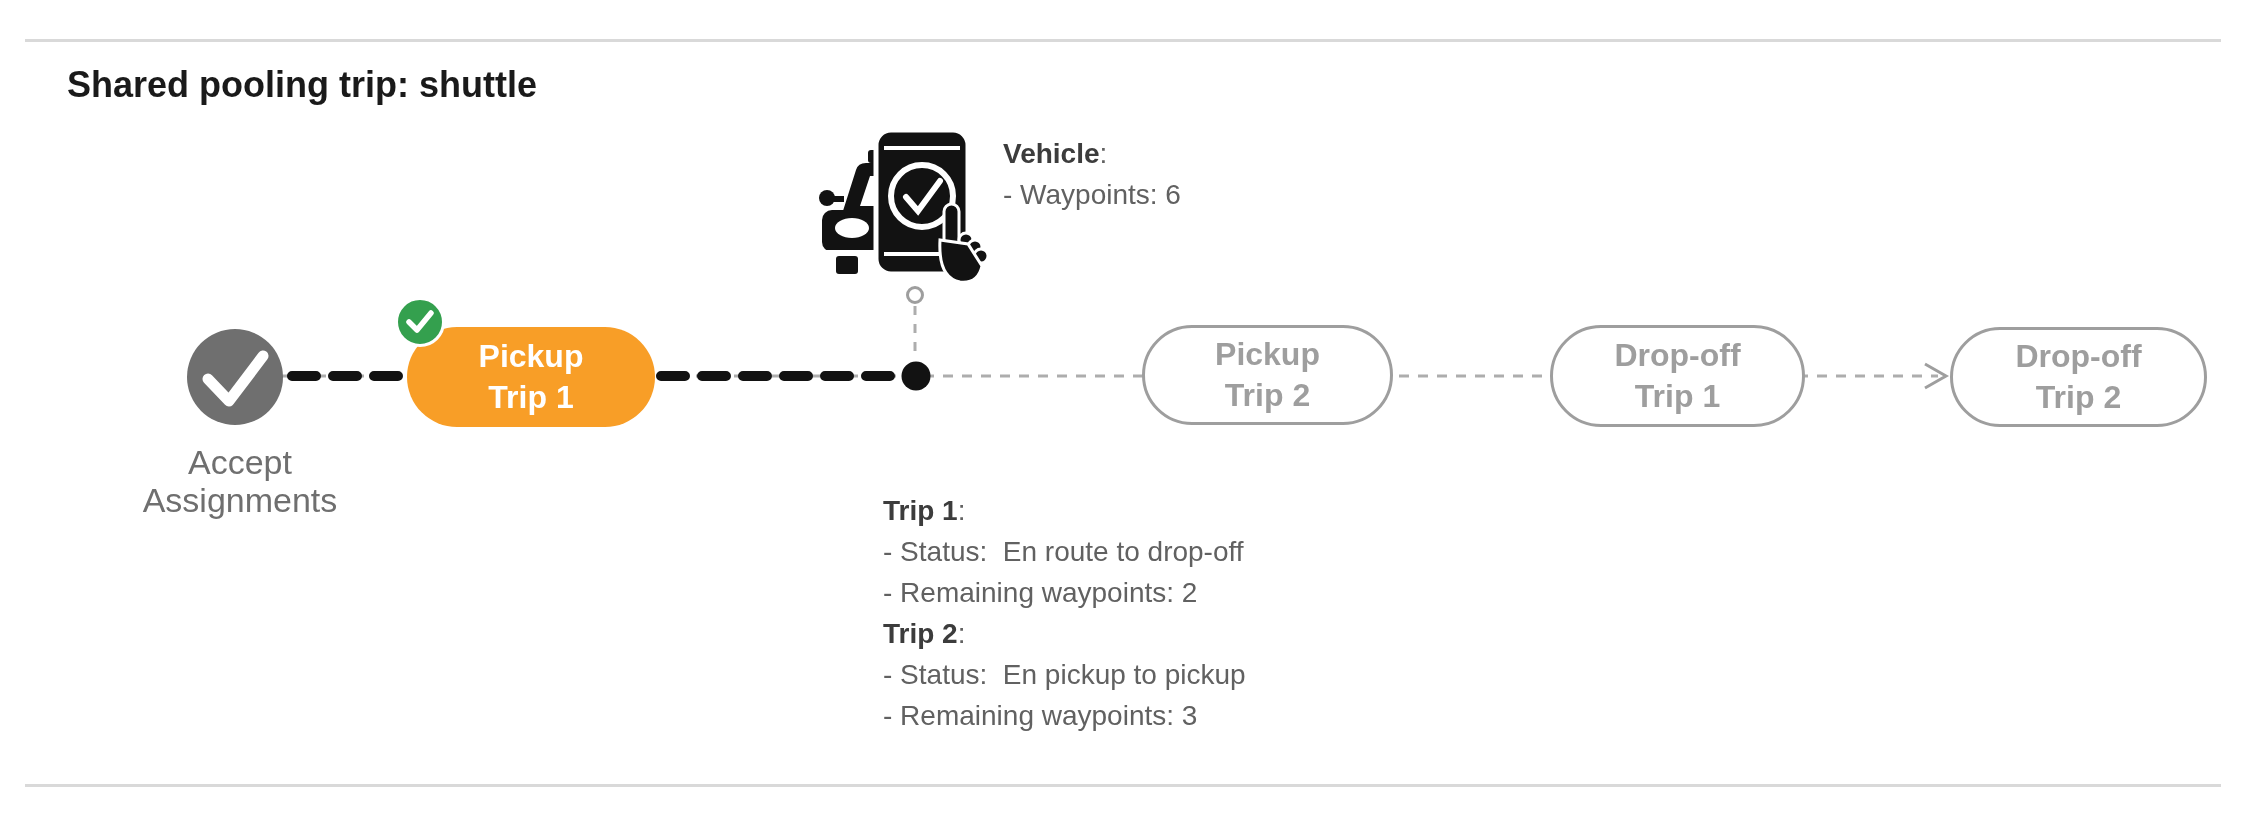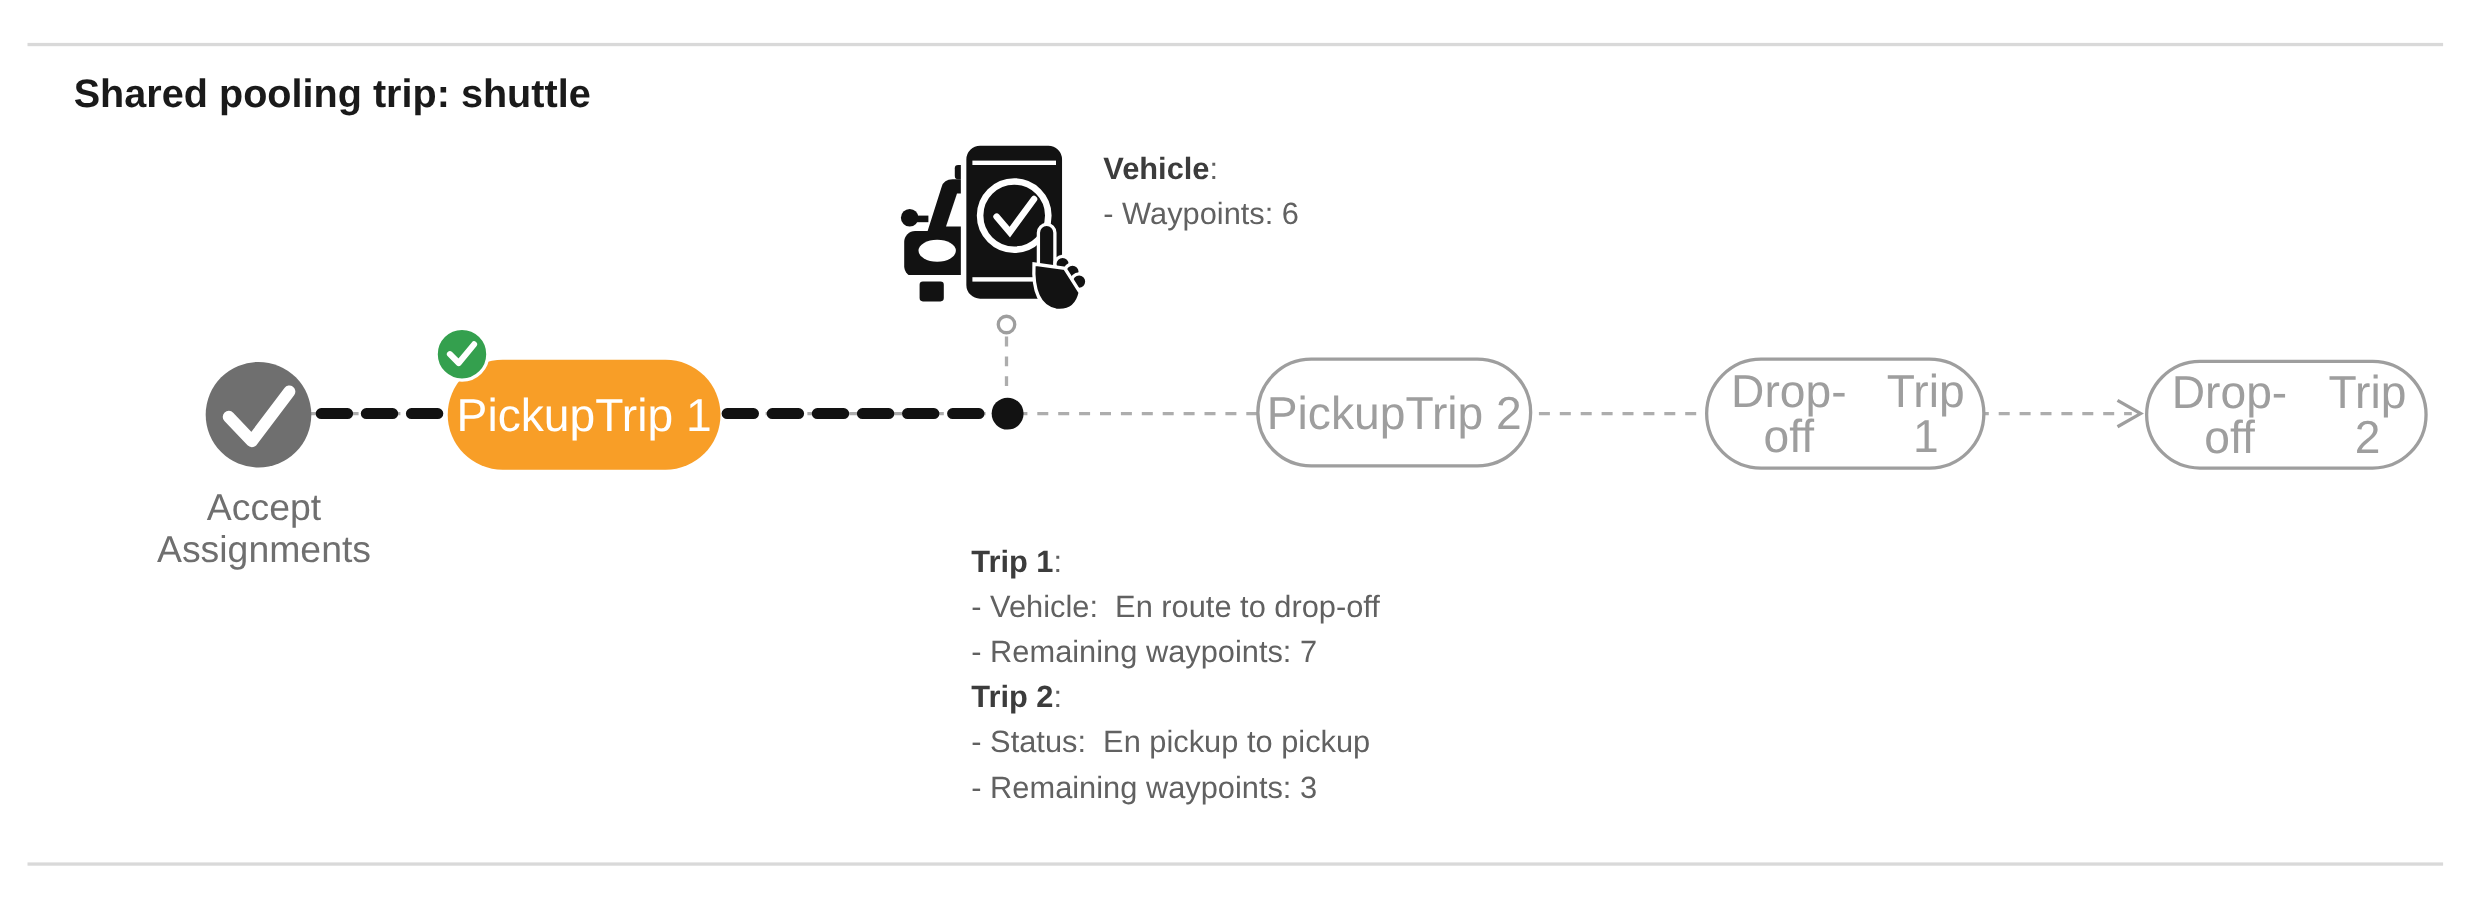--- a/index.html
+++ b/index.html
@@ -17,23 +17,23 @@
   *{box-sizing:border-box;margin:0;padding:0;}
   html,body{background:#ffffff;}
   body{font-family:"Liberation Sans","DejaVu Sans",sans-serif;}
   .canvas{position:relative;width:2245px;height:825px;background:#fff;overflow:hidden;}
   .divider{position:absolute;left:25px;width:2196px;height:3px;background:var(--divider-gray);}
   .divider.top{top:39px;}
   .divider.bottom{top:784px;}
   .page-title{position:absolute;left:67px;top:64px;font-size:36px;font-weight:bold;color:var(--title-black);letter-spacing:0;}
   .svg-layer{position:absolute;left:0;top:0;z-index:1;}
 
-  .pill{position:absolute;z-index:2;border-radius:52px;display:flex;flex-direction:row;
+  .pill{position:absolute;z-index:2;border-radius:52px;display:flex;flex-direction:column;
         align-items:center;justify-content:center;text-align:center;
-        font-weight:normal;font-size:42px;line-height:41px;}
+        font-weight:bold;font-size:32px;line-height:41px;}
   .pill.active{background:var(--accent-orange);color:#ffffff;}
   .pill.pending{background:#ffffff;border:3px solid var(--outline-gray);color:var(--outline-gray);}
 
   .node-label{position:absolute;z-index:2;text-align:center;color:var(--node-gray);
               font-size:34px;line-height:38px;}
 
   .badge{position:absolute;z-index:3;width:50px;height:50px;border-radius:50%;
          background:var(--success-green);border:3px solid #ffffff;}
 
   .info-block{position:absolute;z-index:2;font-size:28px;line-height:41px;color:var(--text-gray);}
@@ -125,20 +125,20 @@
     <div>Assignments</div>
   </div>
 
   <div class="info-block vehicle-info">
     <div><span class="info-heading">Vehicle</span><span>:</span></div>
     <div class="info-line">- Waypoints: 6</div>
   </div>
 
   <div class="info-block trip-status">
     <div><span class="info-heading">Trip 1</span><span>:</span></div>
-    <div class="info-line">- Vehicle:  En route to drop-off</div>
-    <div class="info-line">- Remaining waypoints: 7</div>
+    <div class="info-line">- Status:  En route to drop-off</div>
+    <div class="info-line">- Remaining waypoints: 2</div>
     <div><span class="info-heading">Trip 2</span><span>:</span></div>
     <div class="info-line">- Status:  En pickup to pickup</div>
     <div class="info-line">- Remaining waypoints: 3</div>
   </div>
 
 </div>
 
 </body></html>

